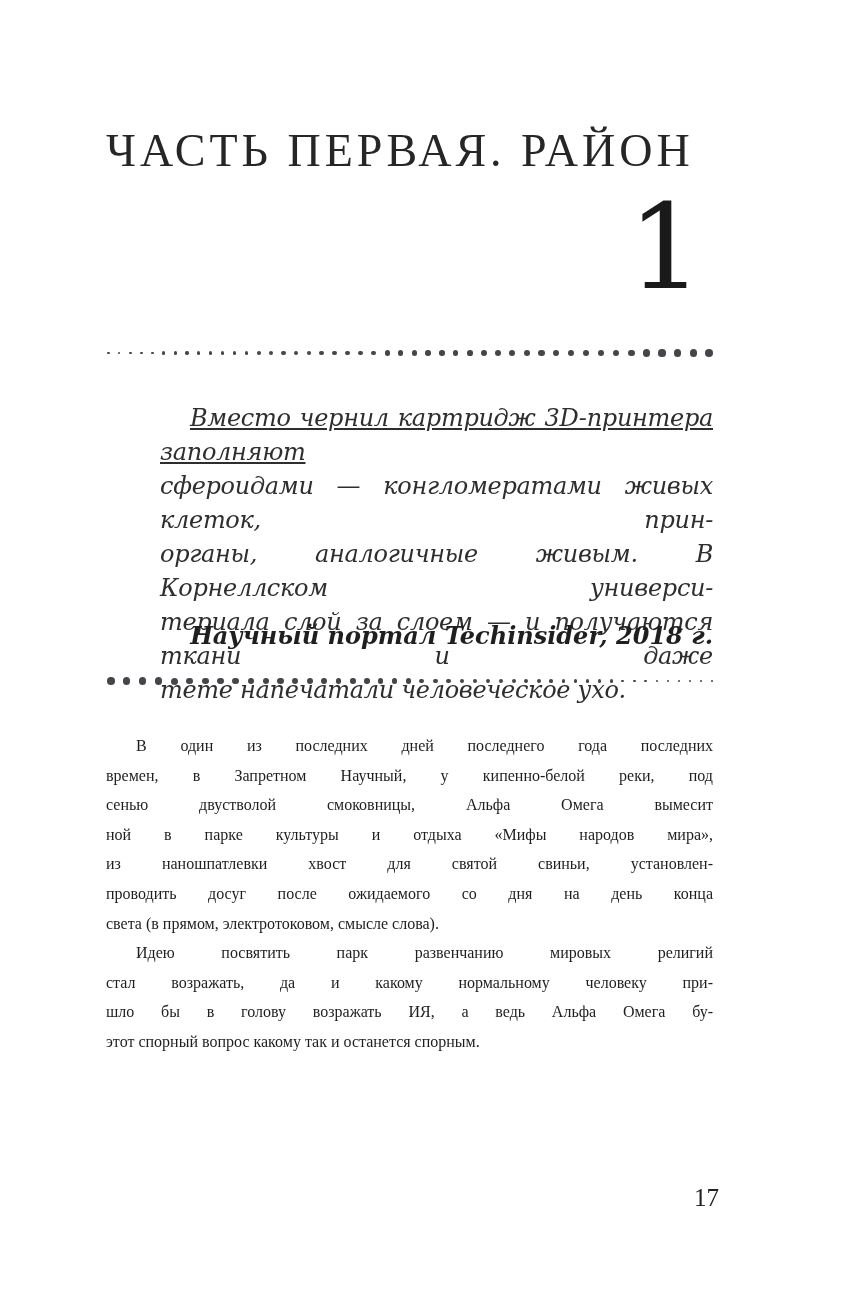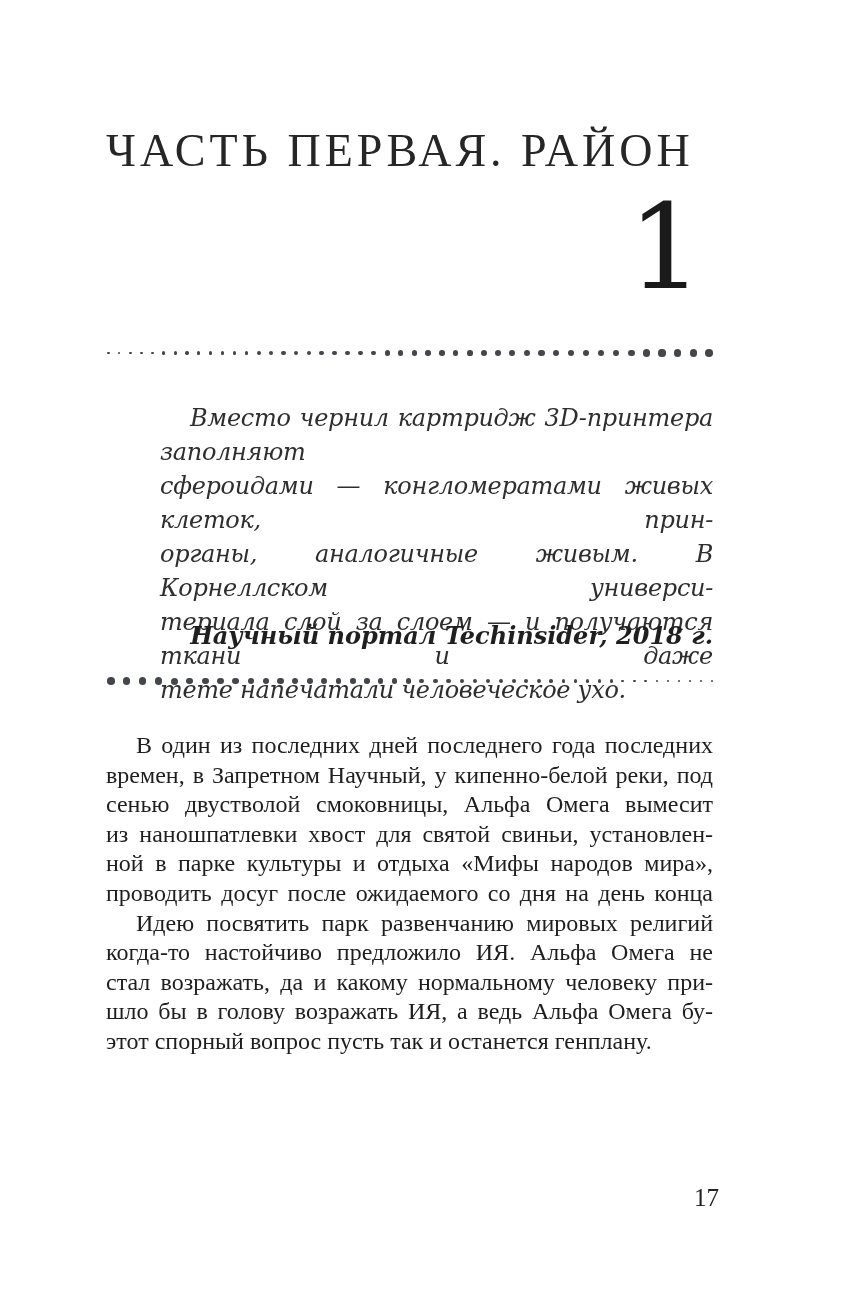--- a/index.html
+++ b/index.html
@@ -22,29 +22,29 @@
     display:flex; justify-content:space-between; align-items:center;
   }
   .divider-top { top:348px; }
   .divider-bottom { top:676px; }
   .dot { flex:none; border-radius:50%; }
   .epigraph {
     position:absolute; left:160px; top:401px; width:553px;
     font-family:"DejaVu Serif", serif; font-style:italic;
     font-size:24px; line-height:34px; letter-spacing:-0.3px; color:#2e2e2e;
   }
-  .epigraph .tline:first-child { text-indent:30px; }
+  .epigraph .tline:first-child { text-indent:30px;text-decoration:underline; }
   .attribution {
     position:absolute; right:131px; top:621px;
     font-family:"DejaVu Serif", serif; font-style:italic; font-weight:bold;
     font-size:24px; color:#1f1f1f; white-space:nowrap;
   }
   .body-text {
     position:absolute; left:106px; top:731px; width:607px;
-    font-size:24px; line-height:29.6px; color:#1e1e1e;
+    font-size:16px; line-height:29.6px; color:#1e1e1e;
   }
   .para .tline:first-child { text-indent:30px; }
   .tline { text-align:justify; text-align-last:justify; }
   .tline.last { text-align-last:left; }
   .page-number {
     position:absolute; right:125px; top:1184px;
     font-size:25px; color:#222222;
   }
 </style>
 </head>
@@ -162,28 +162,28 @@
       <span class="dot" style="width: 2.24444px; height: 2.24444px; background: rgb(67, 70, 74);"></span>
       <span class="dot" style="width: 2.12222px; height: 2.12222px; background: rgb(67, 70, 74);"></span>
       <span class="dot" style="width: 2px; height: 2px; background: rgb(67, 70, 74);"></span>
     </div>
 
   <div class="body-text">
     <div class="para">
         <div class="tline">В один из последних дней последнего года последних</div>
         <div class="tline">времен, в Запретном Научный, у кипенно-белой реки, под</div>
         <div class="tline">сенью двустволой смоковницы, Альфа Омега вымесит</div>
+        <div class="tline">ной в парке культуры и отдыха «Мифы народов мира»,</div>
         <div class="tline">из наношпатлевки хвост для святой свиньи, установлен-</div>
-        <div class="tline">ной в парке культуры и отдыха «Мифы народов мира»,</div>
         <div class="tline">проводить досуг после ожидаемого со дня на день конца</div>
+        <div class="tline last">света (в прямом, электротоковом, смысле слова).</div>
       </div>
     <div class="para">
         <div class="tline">Идею посвятить парк развенчанию мировых религий</div>
-        <div class="tline">когда-то настойчиво предложило ИЯ. Альфа Омега не</div>
         <div class="tline">стал возражать, да и какому нормальному человеку при-</div>
         <div class="tline">шло бы в голову возражать ИЯ, а ведь Альфа Омега бу-</div>
-        <div class="tline last">этот спорный вопрос пусть так и останется генплану.</div>
+        <div class="tline last">этот спорный вопрос какому так и останется спорным.</div>
       </div>
   </div>
 
   <div class="page-number">17</div>
 
 </div>
 
 </body></html>

